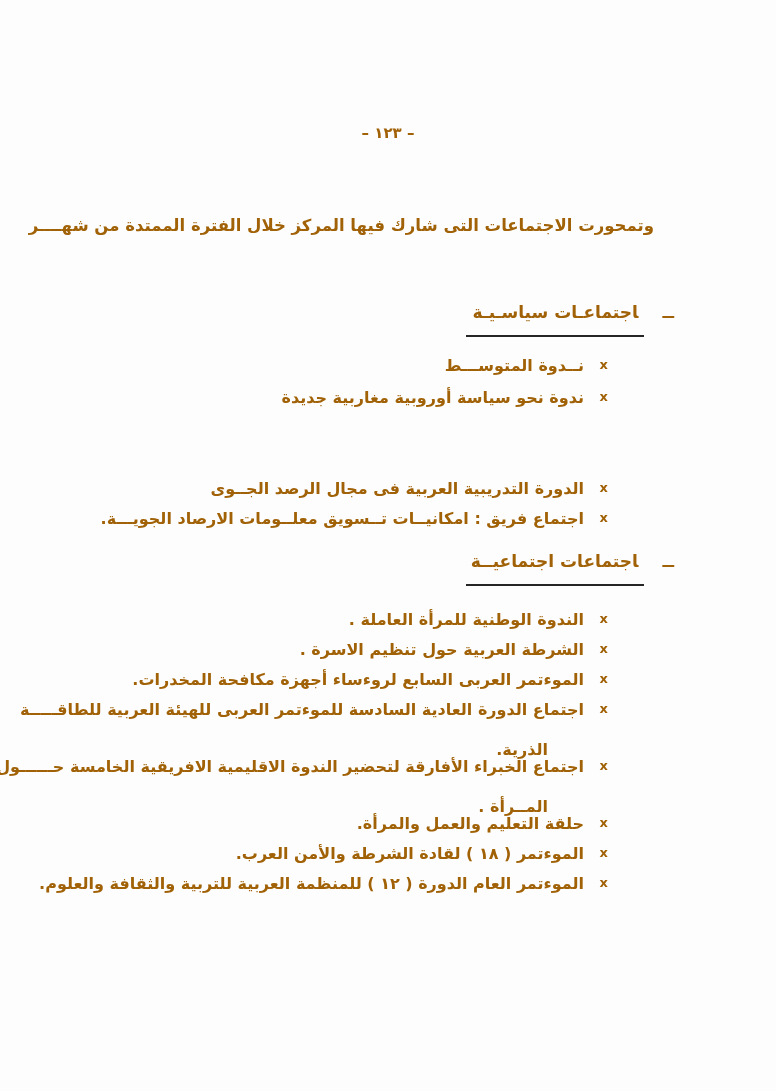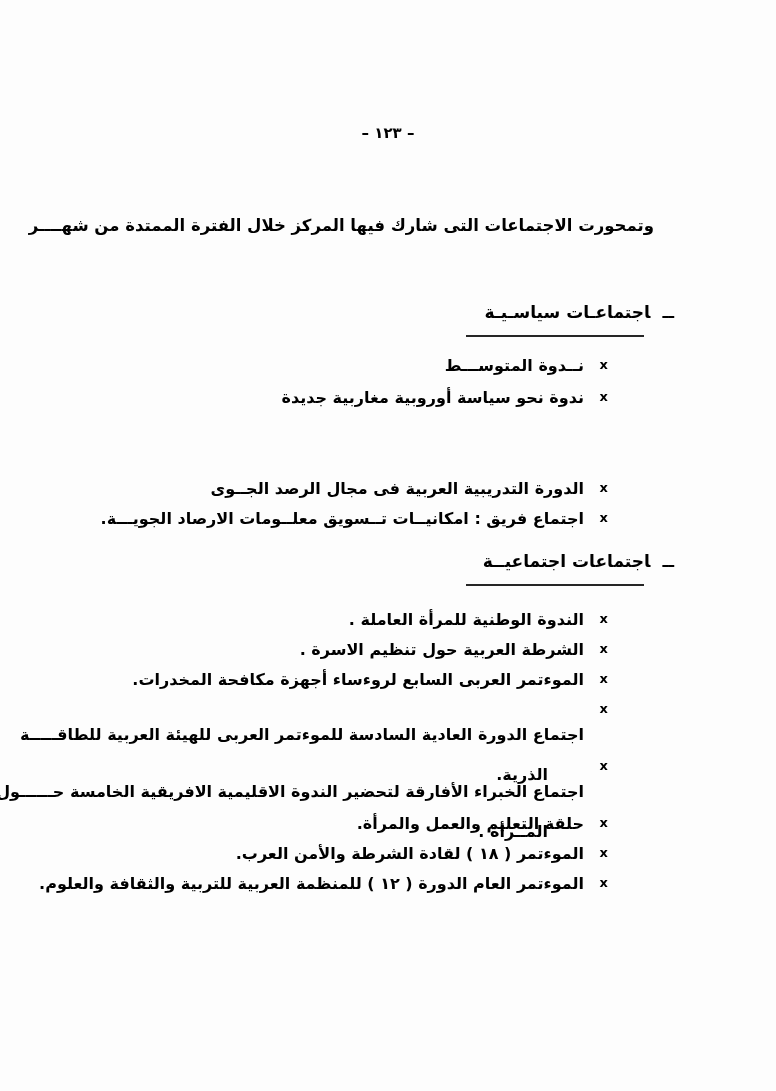--- a/index.html
+++ b/index.html
@@ -1,20 +1,20 @@
 <!DOCTYPE html>
 <html lang="ar"><head>
 <meta charset="utf-8">
 <style>
   html,body { margin:0; padding:0; background:#ffffff; }
   .page {
     position:relative;
     width:776px; height:1091px;
     background:#fdfdfd;
-    color:#000000;
+    color:#a16207;
     font-family:"DejaVu Sans", sans-serif;
     font-weight:bold;
     overflow:hidden;
   }
   .pagenum {
     position:absolute; top:124px; left:0; right:0;
     text-align:center;
     font-size:15px; letter-spacing:2px;
     direction:rtl;
   }
@@ -27,36 +27,36 @@
     text-align:justify; text-align-last:justify; white-space:nowrap;
   }
   .intro .l2 {
     text-align:justify; text-align-last:justify; white-space:nowrap;
   }
   .sec {
     position:absolute; right:102px;
     direction:rtl; font-size:17px; white-space:nowrap;
   }
   .sec .dash { letter-spacing:0; }
-  .sec .title { margin-right:12px; }
+  .sec .title { margin-right:24px; }
   .sec .rule {
     height:0; border-top:2.5px solid #262626;
     margin-top:13px; margin-right:30px; width:178px;
   }
   .item {
     position:absolute; right:168px; left:100px;
     direction:rtl; text-align:right;
     font-size:16px; line-height:20px;
   }
   .item .marker {
     position:absolute; right:0; top:2px;
     font-size:13px; line-height:13px;
   }
   .item .l1 { margin-right:24px; white-space:nowrap; }
-  .item .l1.fill { text-align:justify; text-align-last:justify;margin-top:25px; }
+  .item .l1.fill { text-align:justify; text-align-last:justify; }
   .item .l2 { margin-right:60px; margin-top:20px; white-space:nowrap; }
 </style>
 </head>
 <body>
 
 <div class="page">
 
   <div class="pagenum">– ١٢٣ –</div>
 
   <div class="intro">

